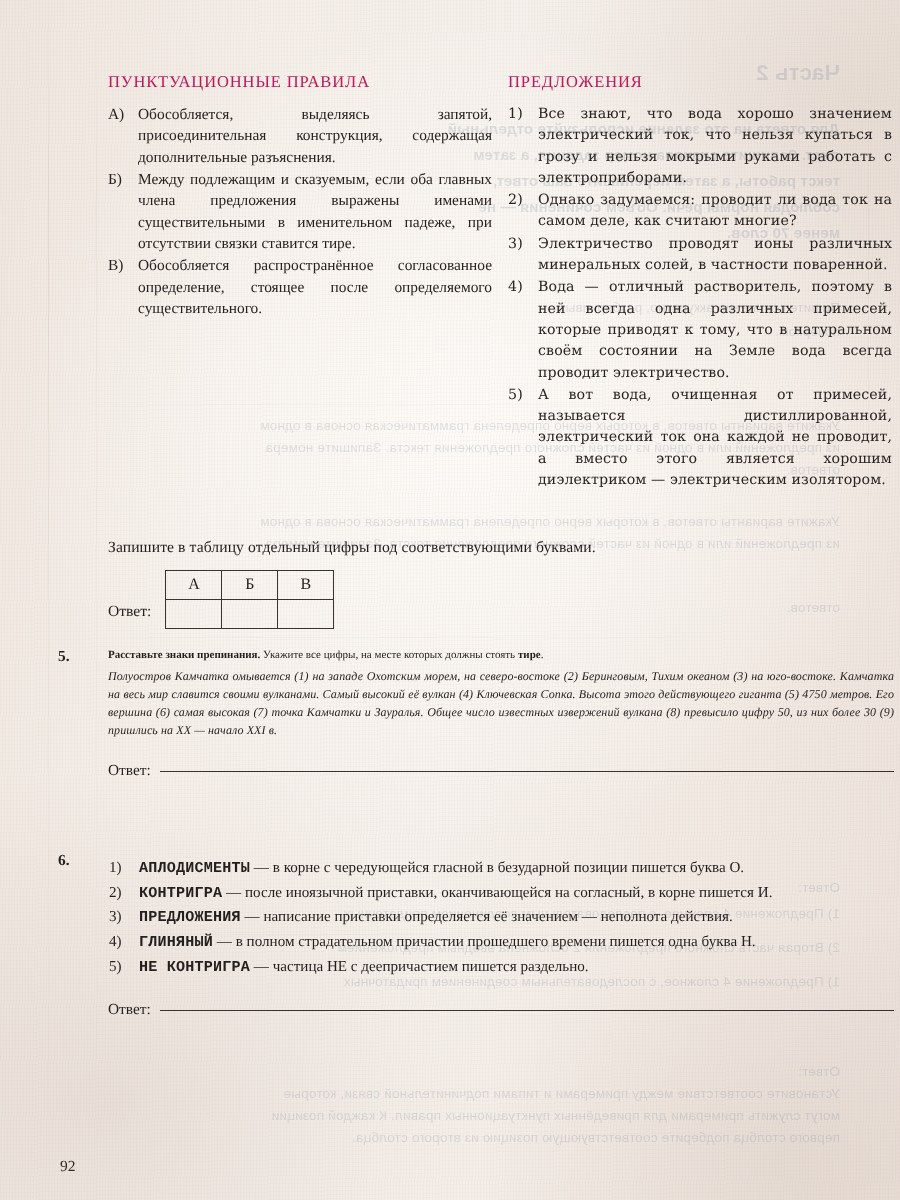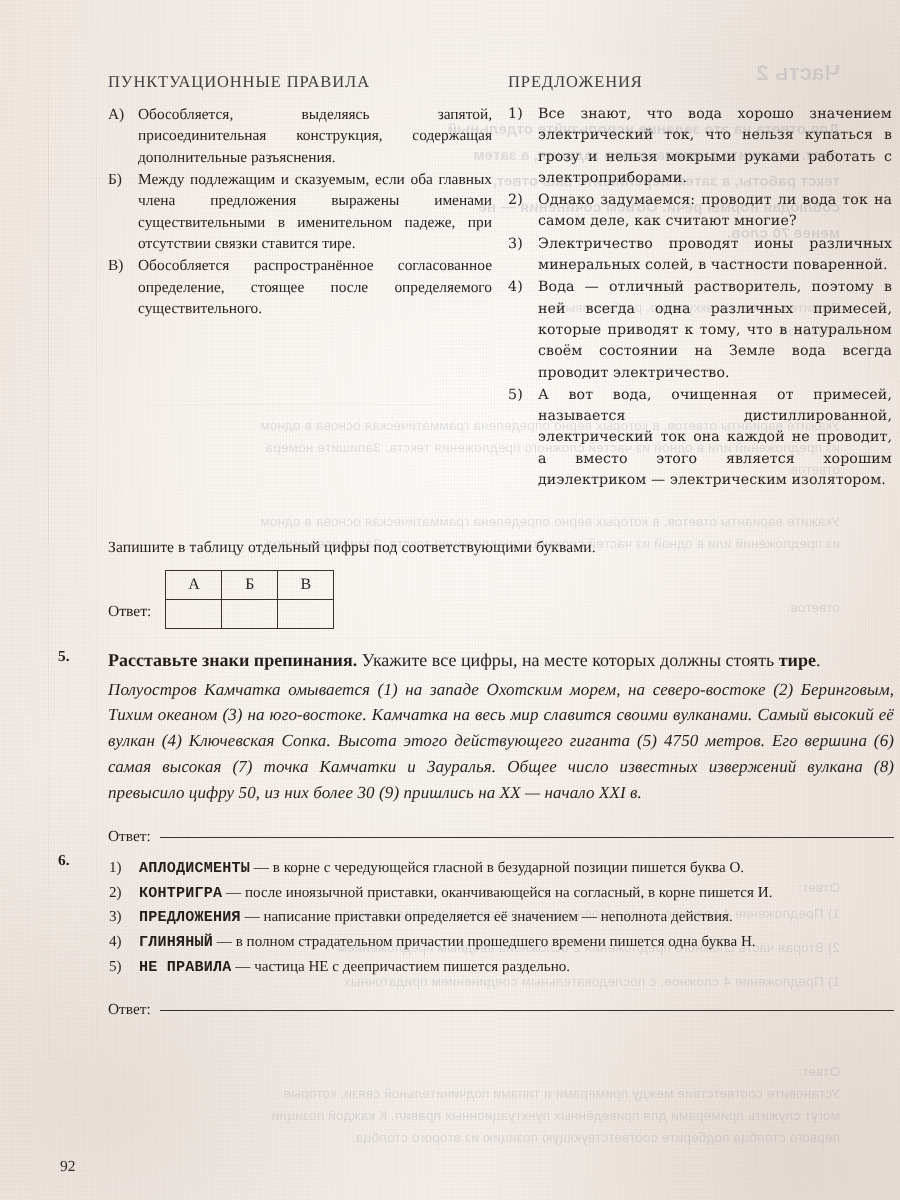--- a/index.html
+++ b/index.html
@@ -77,21 +77,21 @@
     gap: 0;
   }
   .col { width: 384px; }
   .col + .col { margin-left: 16px; }
 
   .col-head {
     font-family: "Liberation Serif", "DejaVu Serif", serif;
     font-size: 16.5px;
     letter-spacing: .9px;
     margin-bottom: 12px;
-    color: #404040;
+    color: #be185d;
   }
 
   .lettered, .numbered {
     list-style: none;
     margin: 0;
     padding: 0;
   }
   .lettered li, .numbered li {
     position: relative;
     padding-left: 30px;
@@ -159,30 +159,30 @@
     position: absolute;
     left: 0;
     top: 0;
     font-weight: bold;
     font-size: 15.4px;
   }
   .task .tbody {
     margin-left: 50px;
   }
   .task-lead {
-    font-size: 18px;
+    font-size: 11px;
     line-height: 1.42;
     text-align: justify;
     text-align-last: left;
   }
   .task-lead b { font-weight: bold; }
 
   .italic-passage {
     font-style: italic;
-    font-size: 17px;
+    font-size: 12px;
     line-height: 1.52;
     text-align: justify;
     text-align-last: left;
     margin-top: 3px;
     letter-spacing: .1px;
   }
 
   .answer-line {
     display: flex;
     align-items: baseline;
@@ -370,21 +370,21 @@
           <li>
             <span class="mk">2)</span><span class="kw">КОНТРИГРА</span><span> — </span><span>после иноязычной приставки, оканчивающейся на согласный, в корне пишется И.</span>
           </li>
           <li>
             <span class="mk">3)</span><span class="kw">ПРЕДЛОЖЕНИЯ</span><span> — </span><span>написание приставки определяется её значением — неполнота действия.</span>
           </li>
           <li>
             <span class="mk">4)</span><span class="kw">ГЛИНЯНЫЙ</span><span> — </span><span>в полном страдательном причастии прошедшего времени пишется одна буква Н.</span>
           </li>
           <li>
-            <span class="mk">5)</span><span class="kw">НЕ ПРАВИЛА</span><span> — </span><span>частица НЕ с деепричастием пишется раздельно.</span>
+            <span class="mk">5)</span><span class="kw">НЕ КОНТРИГРА</span><span> — </span><span>частица НЕ с деепричастием пишется раздельно.</span>
           </li>
         </ol>
         <div class="answer-line">
           <span class="lbl">Ответ:</span>
           <span class="rule"></span>
         </div>
       </div>
     </div>
 
     <div class="page-number">92</div>

